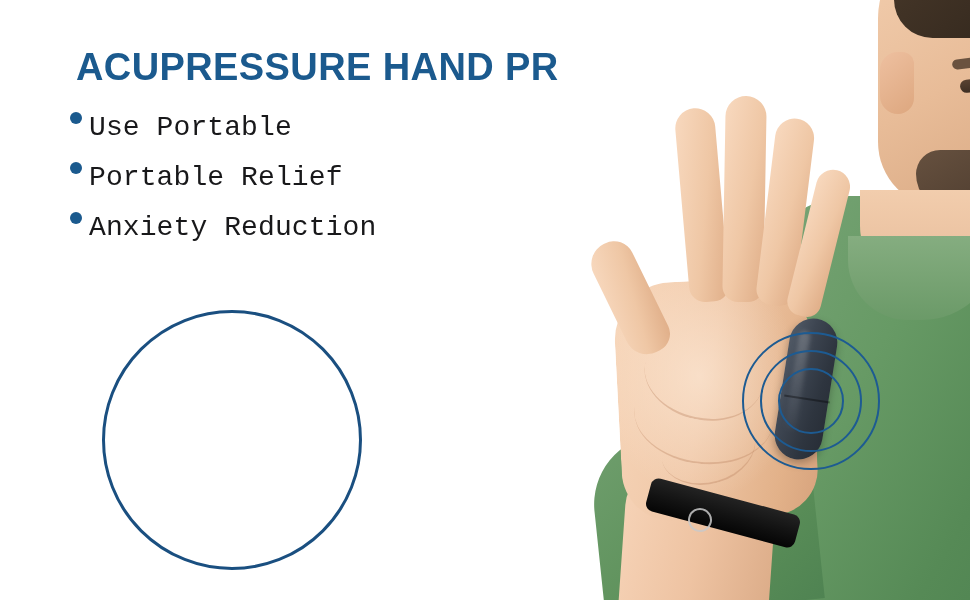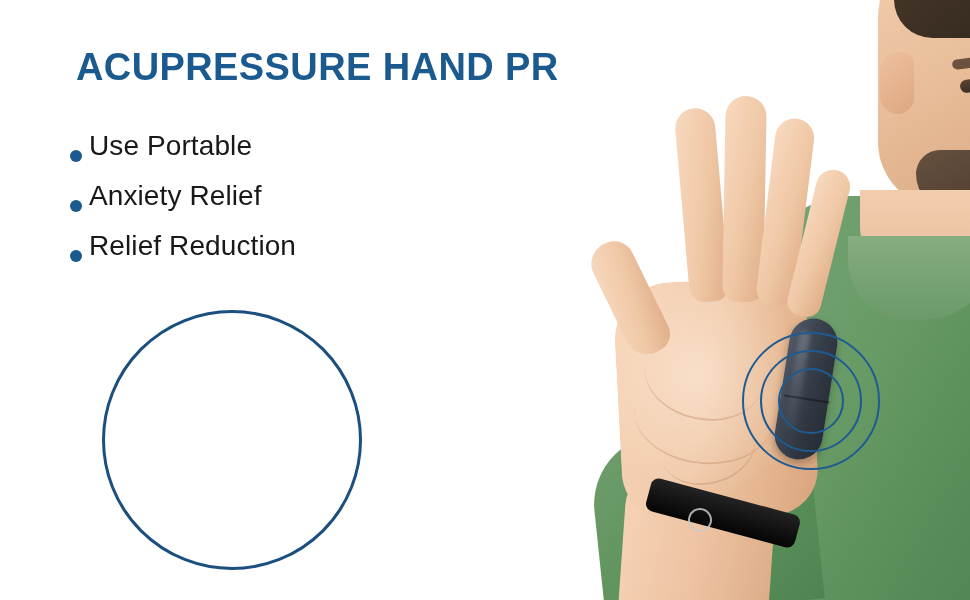--- a/index.html
+++ b/index.html
@@ -31,22 +31,23 @@
     line-height: 1.05;
   }
   .bullet-list {
     position: absolute;
     left: 70px;
     top: 112px;
     width: 420px;
   }
   .bullet-row {
     display: flex;
-    align-items: flex-end;
+    align-items: flex-start;
     height: 50px;
+    font-family: Liberation Mono, monospace;
   }
   .bullet-dot {
     width: 12px;
     height: 12px;
     border-radius: 50%;
     background: #1b5a8e;
     flex: 0 0 auto;
     margin-right: 7px;
   }
   .bullet-label {
@@ -386,26 +387,26 @@
 
   <div class="bullet-list">
 
     <div class="bullet-row">
       <span class="bullet-dot"></span>
       <span class="bullet-label">Use Portable</span>
     </div>
 
     <div class="bullet-row">
       <span class="bullet-dot"></span>
-      <span class="bullet-label">Anxiety Relief</span>
+      <span class="bullet-label">Portable Relief</span>
     </div>
 
     <div class="bullet-row">
       <span class="bullet-dot"></span>
-      <span class="bullet-label">Relief Reduction</span>
+      <span class="bullet-label">Anxiety Reduction</span>
     </div>
 
 
   </div>
 
   <div class="inset-clip">
     <div class="bh-hand"></div>
     <div class="bh-tendons"></div>
     <div class="bh-fing bh-f1"></div>
     <div class="bh-fing bh-f2"></div>

